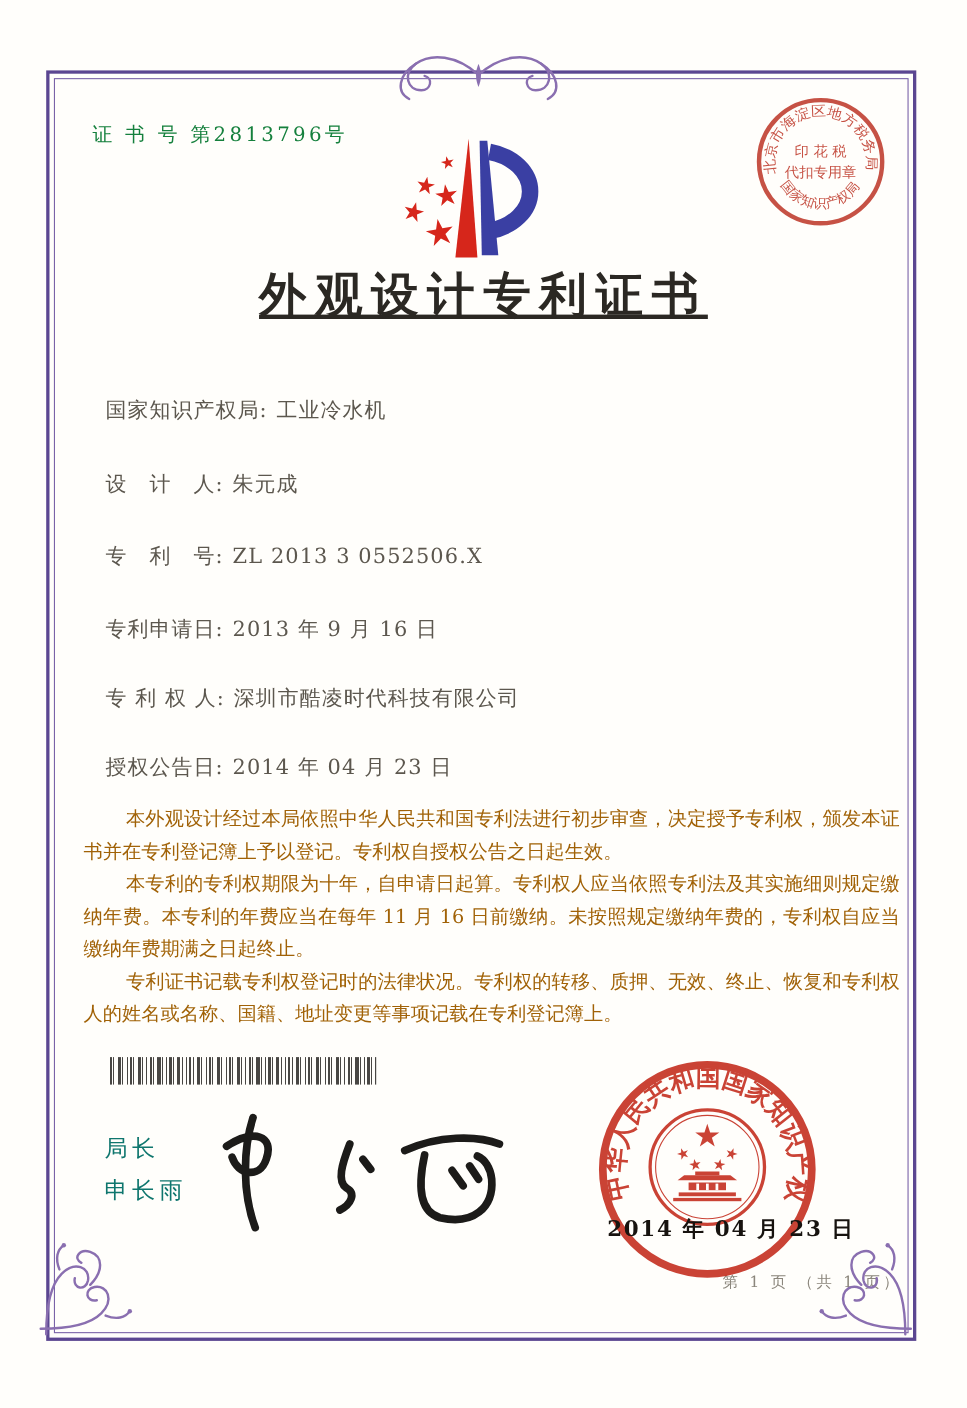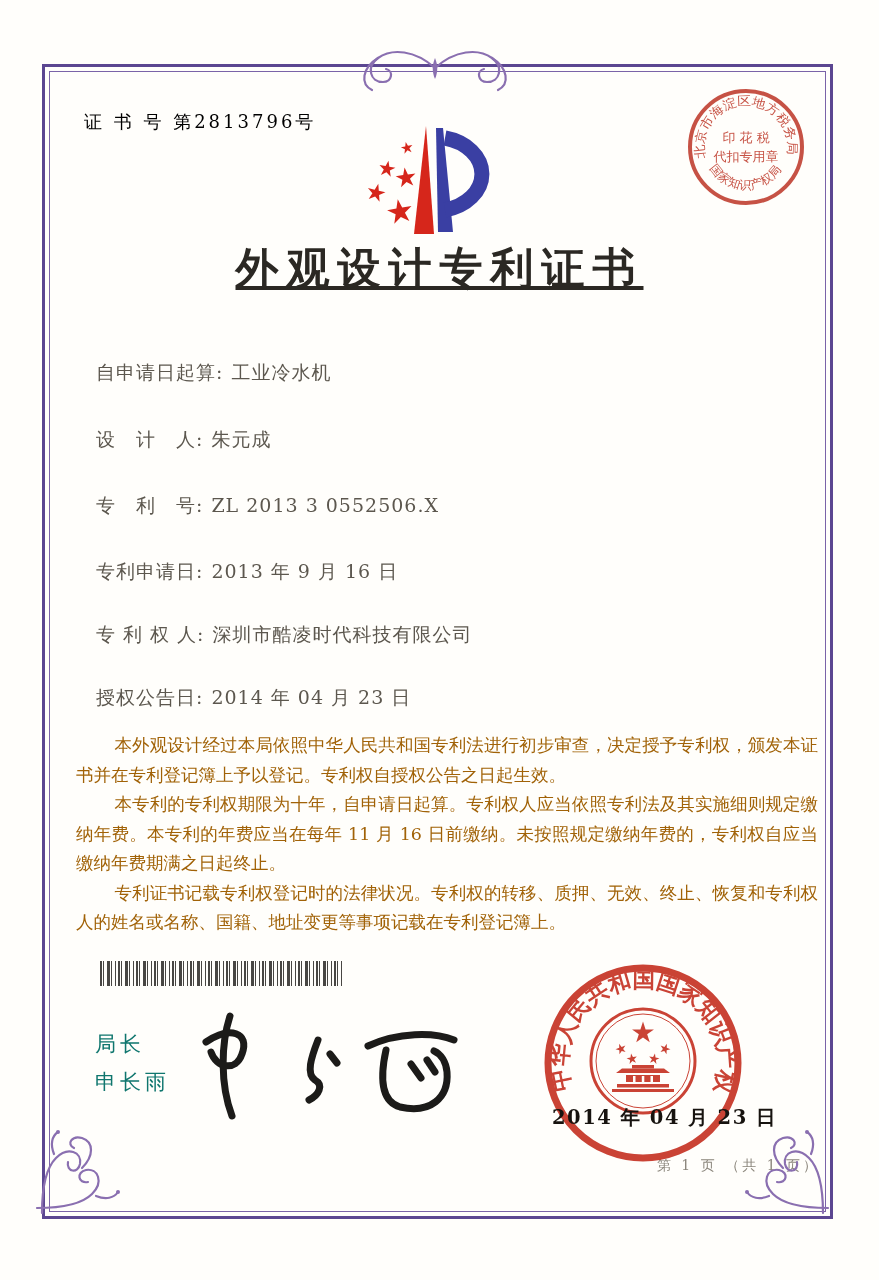--- a/index.html
+++ b/index.html
@@ -12,21 +12,21 @@
   
   .frame-outer{
     left:42px;top:64px;width:791px;height:1155px;
     border:3px solid #5b4691;box-sizing:border-box;
   }
   .frame-inner{
     position:absolute;left:4px;top:4px;right:4px;bottom:4px;
     border:1px solid #7a63a8;
   }
   .cert-no{
-    left:84px;top:110px;font-size:18px;letter-spacing:3px;color:#000000;
+    left:84px;top:110px;font-size:18px;letter-spacing:3px;color:#15803d;
   }
   .title{
     left:0;top:240px;width:879px;text-align:center;
     font-size:43px;font-weight:600;letter-spacing:8px;color:#2b2823;text-decoration:underline;
   }
   .field-row{left:96px;font-size:19px;color:#5c574e;letter-spacing:1px;white-space:nowrap;}
   .field-row .val{margin-left:8px;}
   .body-text{
     left:76px;top:731px;width:742px;font-size:17.5px;line-height:29.5px;
     color:#a16207;text-align:justify;
@@ -109,21 +109,21 @@
       <use href="#star" transform="translate(62,90) scale(1.3) rotate(-10)"></use>
     </g>
     <polygon points="88,4 76,112 96,112" fill="#d6261b"></polygon>
     <polygon points="98,6 105,6 115,110 100,110" fill="#3a3fa3"></polygon>
     <path d="M107,16 A48,37 0 0 1 107,88" fill="none" stroke="#3a3fa3" stroke-width="15"></path>
   </svg>
 
   <div class="abs title">外观设计专利证书</div>
 
   <div class="abs field-row" style="top:360px">
-    <span>自申请日起算:</span><span class="val">工业冷水机</span>
+    <span>国家知识产权局:</span><span class="val">工业冷水机</span>
   </div>
   <div class="abs field-row" style="top:427px">
     <span>设　计　人:</span><span class="val">朱元成</span>
   </div>
   <div class="abs field-row" style="top:493px">
     <span>专　利　号:</span><span class="val">ZL 2013 3 0552506.X</span>
   </div>
   <div class="abs field-row" style="top:559px">
     <span>专利申请日:</span><span class="val">2013 年 9 月 16 日</span>
   </div>

